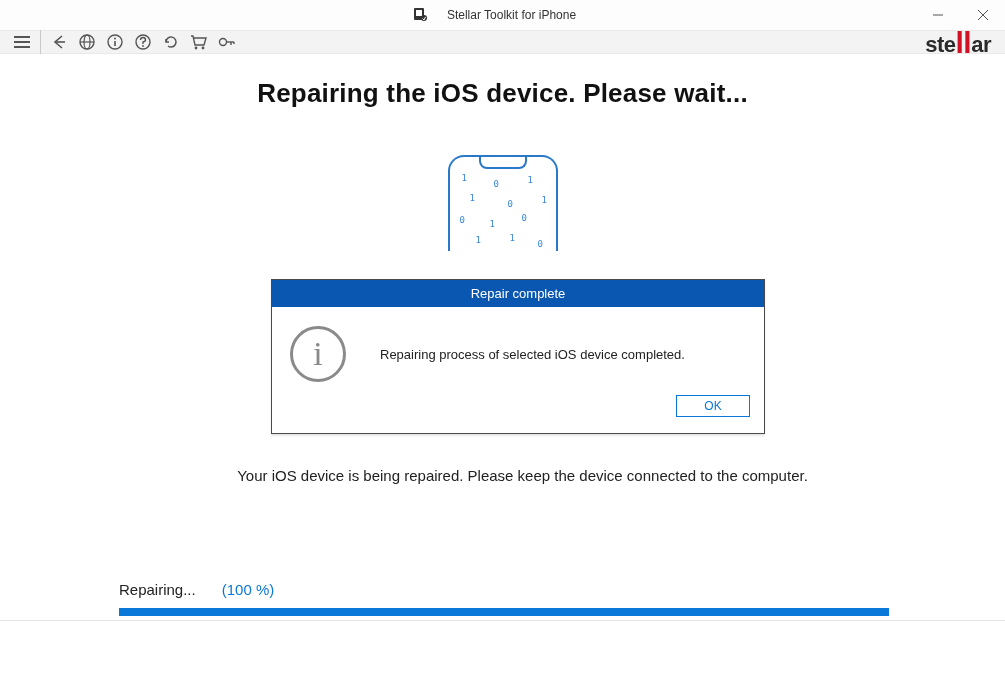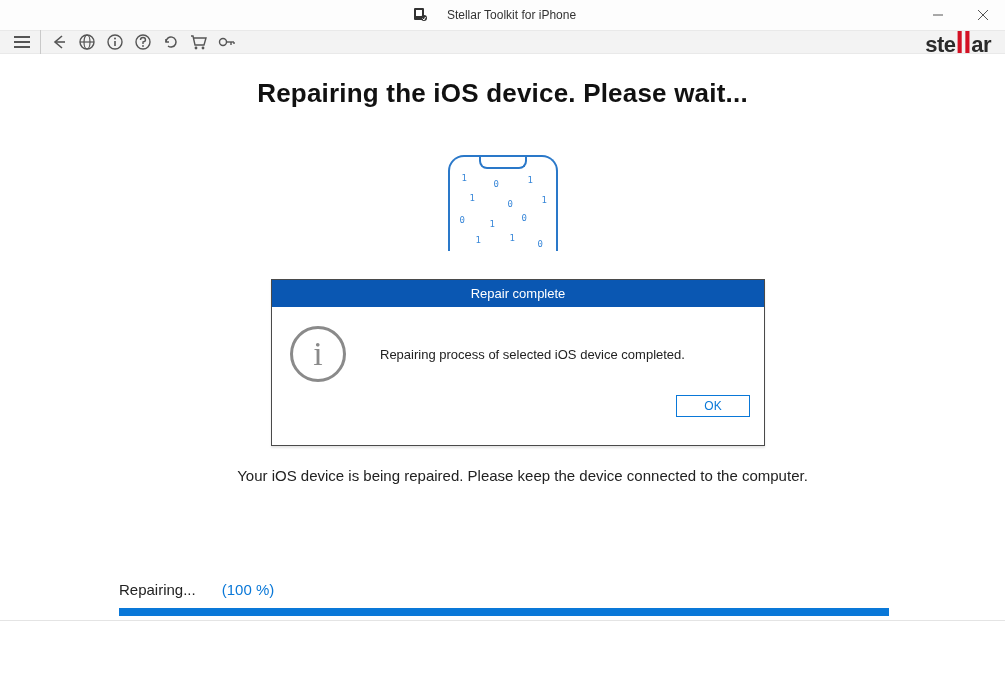--- a/index.html
+++ b/index.html
@@ -24,21 +24,21 @@
   .phone-wrap { display: flex; justify-content: center; margin-top: 46px; }
   .phone { width: 110px; height: 96px; border: 2px solid #2a78c9; border-bottom: none; border-radius: 16px 16px 0 0; position: relative; overflow: hidden; }
   .notch { position: absolute; top: 0; left: 50%; transform: translateX(-50%); width: 48px; height: 12px; border: 2px solid #2a78c9; border-top: none; border-radius: 0 0 8px 8px; background: #fff; }
   .bit { position: absolute; font-size: 9px; color: #3a88d9; font-family: monospace; }
   
   .dialog { position: absolute; width: 494px; left: 256px; top: 201px; border: 1px solid #4a4a4a; background: #fff; box-shadow: 0 2px 2px rgba(0,0,0,0.1); margin-left: 15px; }
   .dialog-title { background: #0a57b2; color: #fff; font-size: 13px; text-align: center; padding: 6px 0; }
   .dialog-body { display: flex; align-items: center; padding: 18px 18px 12px 18px; min-height: 88px; }
   .info-icon { width: 56px; height: 56px; border: 3px solid #8a8a8a; border-radius: 50%; display: flex; align-items: center; justify-content: center; font-family: Georgia, serif; font-size: 34px; color: #8a8a8a; font-style: normal; flex-shrink: 0; }
   .dialog-msg { font-size: 13px; color: #222; margin-left: 34px; }
-  .dialog-actions { display: flex; justify-content: flex-end; padding: 0 14px 28px 14px; }
+  .dialog-actions { display: flex; justify-content: flex-end; padding: 0 14px 16px 14px; }
   .ok-btn { width: 74px; height: 22px; border: 1px solid #0a78d8; background: #fff; color: #0a78d8; font-size: 12px; text-align: center; line-height: 20px; }
   
   .hint { text-align: center; font-size: 15px; color: #222; margin-top: 216px; padding-left: 40px; }
   
   .progress-row { position: absolute; left: 119px; bottom: 16px; width: 770px; }
   .progress-labels { display: flex; gap: 26px; font-size: 15px; margin-bottom: 10px; }
   .progress-labels .lbl { color: #222; text-align: right; }
   .progress-labels .pct { color: #0a78d8; text-align: right; }
   .progress-bar { height: 8px; background: #0a78d8; width: 100%; }
   

